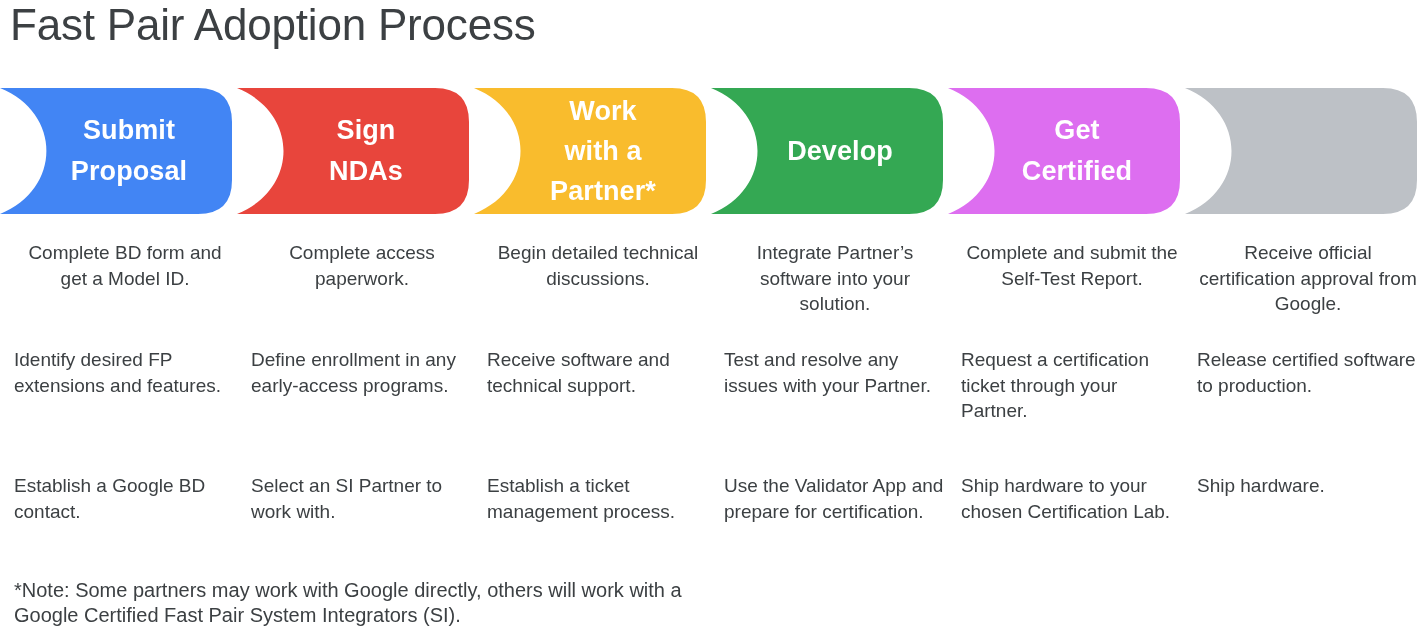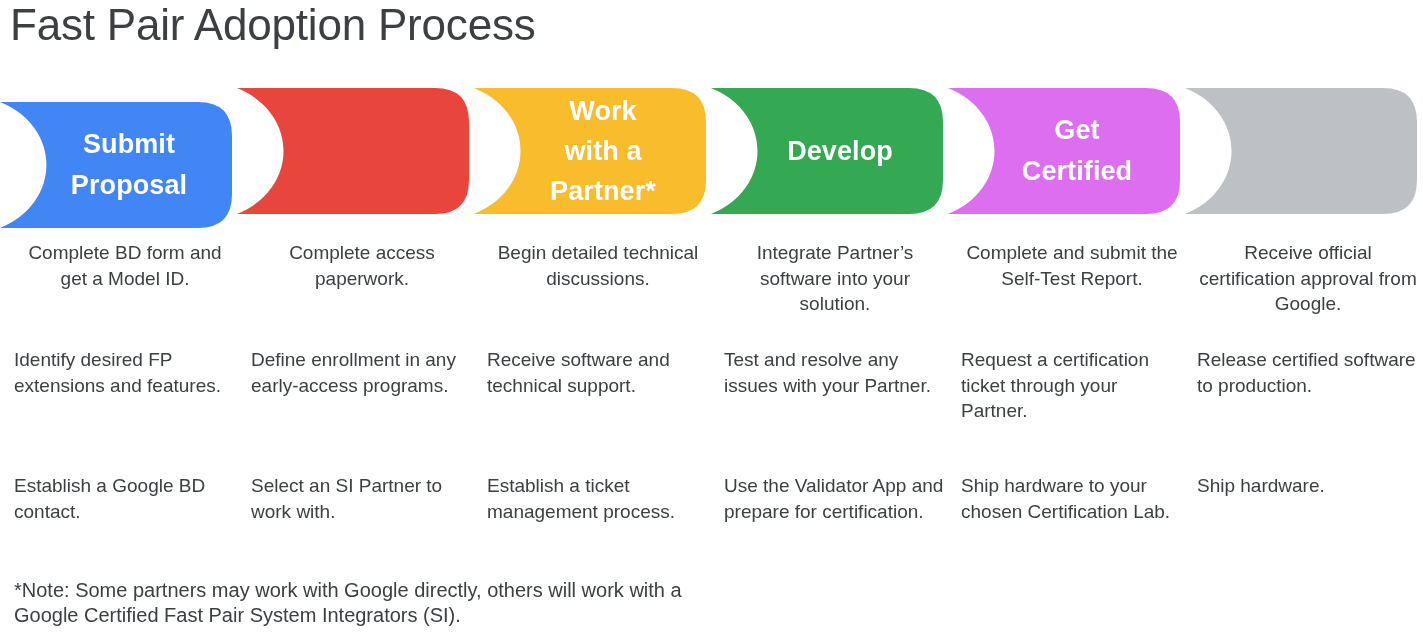--- a/index.html
+++ b/index.html
@@ -110,31 +110,33 @@
   }
 </style>
 </head>
 <body>
 
 <div id="page">
 
   <div id="page-title">Fast Pair Adoption Process</div>
 
   <div id="chevron-band">
-      <div class="chevron" style="left: 0px; width: 232px; margin-top: 14px;">
+      <div class="chevron" style="left: 0px; width: 232px;">
         <svg class="shape" viewBox="0 0 232 126" preserveAspectRatio="none">
           <path d="M 0,0 L 198,0 Q 232,0 232,34 L 232,92 Q 232,126 198,126 L 0,126 C 62,100.80000000000001 62,25.200000000000003 0,0 Z" fill="#4285f4"></path>
         </svg>
         <div class="chev-label" style="color: rgb(255, 255, 255);">Submit
 Proposal</div>
       </div>
       <div class="chevron" style="left: 237px; width: 232px;">
         <svg class="shape" viewBox="0 0 232 126" preserveAspectRatio="none">
           <path d="M 0,0 L 198,0 Q 232,0 232,34 L 232,92 Q 232,126 198,126 L 0,126 C 62,100.80000000000001 62,25.200000000000003 0,0 Z" fill="#e8453c"></path>
         </svg>
+        <div class="chev-label" style="color: rgb(255, 255, 255);">Sign
+NDAs</div>
       </div>
       <div class="chevron lbl-3line" style="left: 474px; width: 232px;">
         <svg class="shape" viewBox="0 0 232 126" preserveAspectRatio="none">
           <path d="M 0,0 L 198,0 Q 232,0 232,34 L 232,92 Q 232,126 198,126 L 0,126 C 62,100.80000000000001 62,25.200000000000003 0,0 Z" fill="#f9bc2d"></path>
         </svg>
         <div class="chev-label" style="color: rgb(255, 255, 255);">Work
 with a
 Partner*</div>
       </div>
       <div class="chevron" style="left: 711px; width: 232px;">

